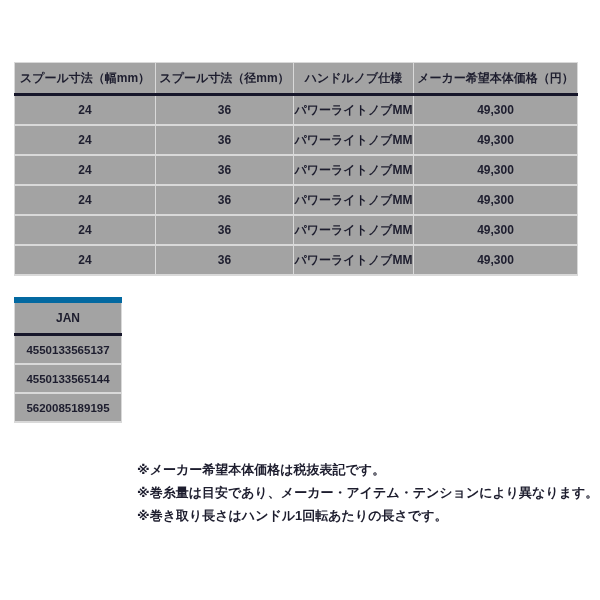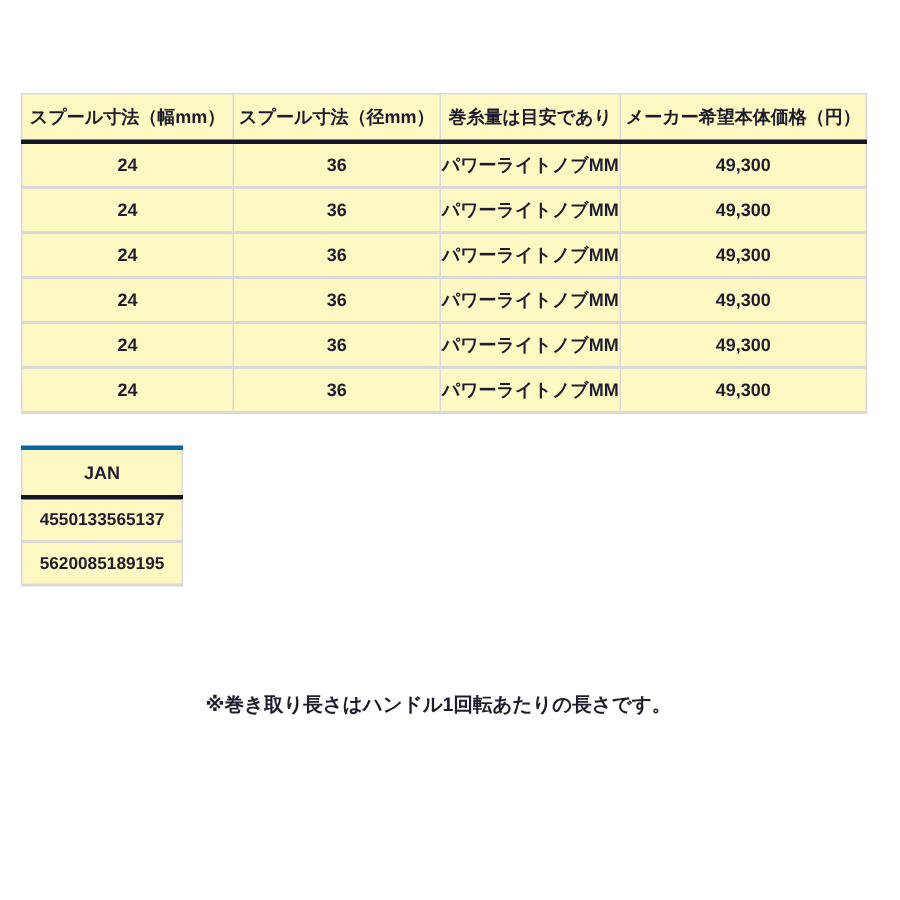--- a/index.html
+++ b/index.html
@@ -14,21 +14,21 @@
   .page {
     position: relative;
     width: 600px;
     height: 600px;
     background: #ffffff;
     color: #1d1d2e;
   }
   table {
     border-collapse: collapse;
     table-layout: fixed;
-    background: #fef9c3;
+    background: #a3a3a3;
   }
   .spec-table {
     position: absolute;
     left: 14px;
     top: 62px;
     width: 563px;
   }
   .spec-table th,
   .spec-table td {
     border-left: 1px solid #d9d9d9;
@@ -69,21 +69,21 @@
     vertical-align: middle;
     font-weight: bold;
     color: #1d1d2e;
     padding: 0;
     overflow: hidden;
     white-space: nowrap;
   }
   .jan-table th {
     height: 30px;
     font-size: 12px;
-    border-top: 3px solid #0369a1;
+    border-top: 6px solid #0369a1;
     border-bottom: 3px solid #16162a;
   }
   .jan-table td {
     height: 27px;
     font-size: 11.5px;
   }
   .notes {
     position: absolute;
     left: 137px;
     top: 458px;
@@ -106,21 +106,21 @@
     <colgroup>
       <col style="width:141px">
       <col style="width:138px">
       <col style="width:120px">
       <col style="width:164px">
     </colgroup>
     <thead>
       <tr>
         <th>スプール寸法（幅mm）</th>
         <th>スプール寸法（径mm）</th>
-        <th>巻糸量は目安であり</th>
+        <th>ハンドルノブ仕様</th>
         <th>メーカー希望本体価格（円）</th>
       </tr>
     </thead>
     <tbody>
       <tr>
         <td>24</td>
         <td>36</td>
         <td>パワーライトノブMM</td>
         <td>49,300</td>
       </tr>
@@ -161,22 +161,27 @@
     <thead>
       <tr>
         <th>JAN</th>
       </tr>
     </thead>
     <tbody>
       <tr>
         <td>4550133565137</td>
       </tr>
       <tr>
+        <td>4550133565144</td>
+      </tr>
+      <tr>
         <td>5620085189195</td>
       </tr>
     </tbody>
   </table>
 
   <div class="notes">
+    <div class="note-line">※メーカー希望本体価格は税抜表記です。</div>
+    <div class="note-line">※巻糸量は目安であり、メーカー・アイテム・テンションにより異なります。</div>
     <div class="note-line">※巻き取り長さはハンドル1回転あたりの長さです。</div>
   </div>
 
 </div>
 
 </body></html>

